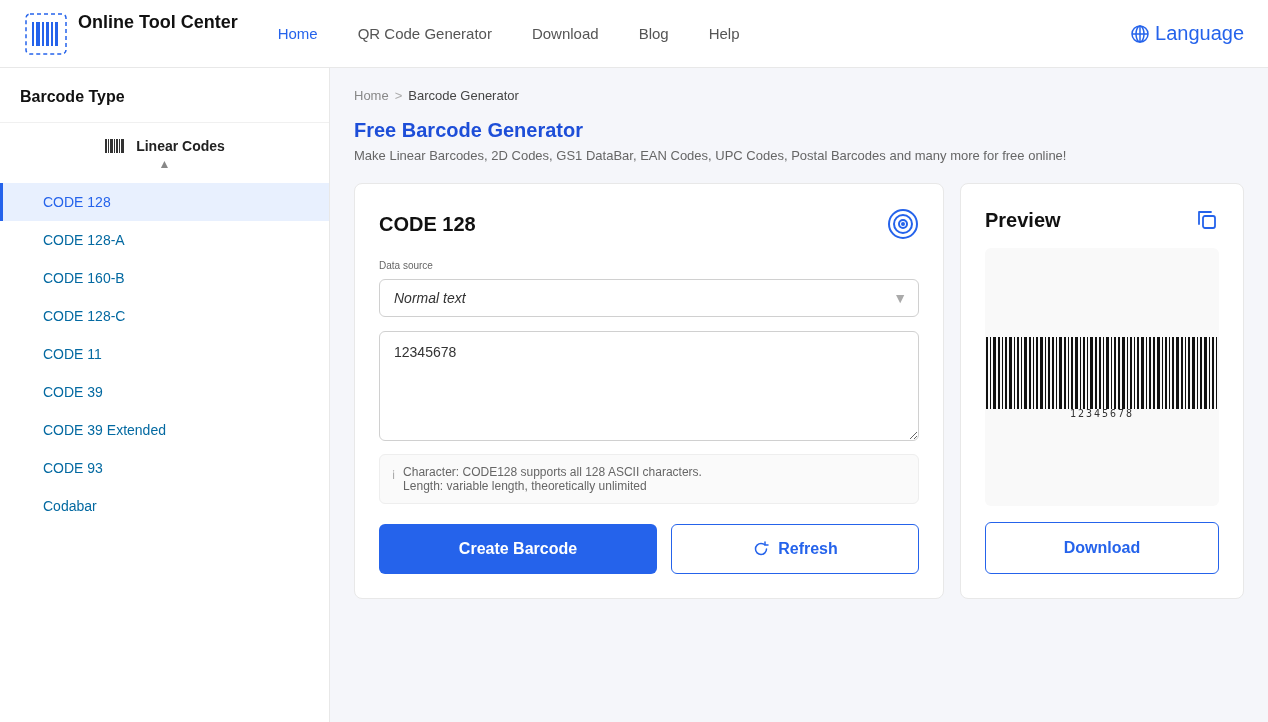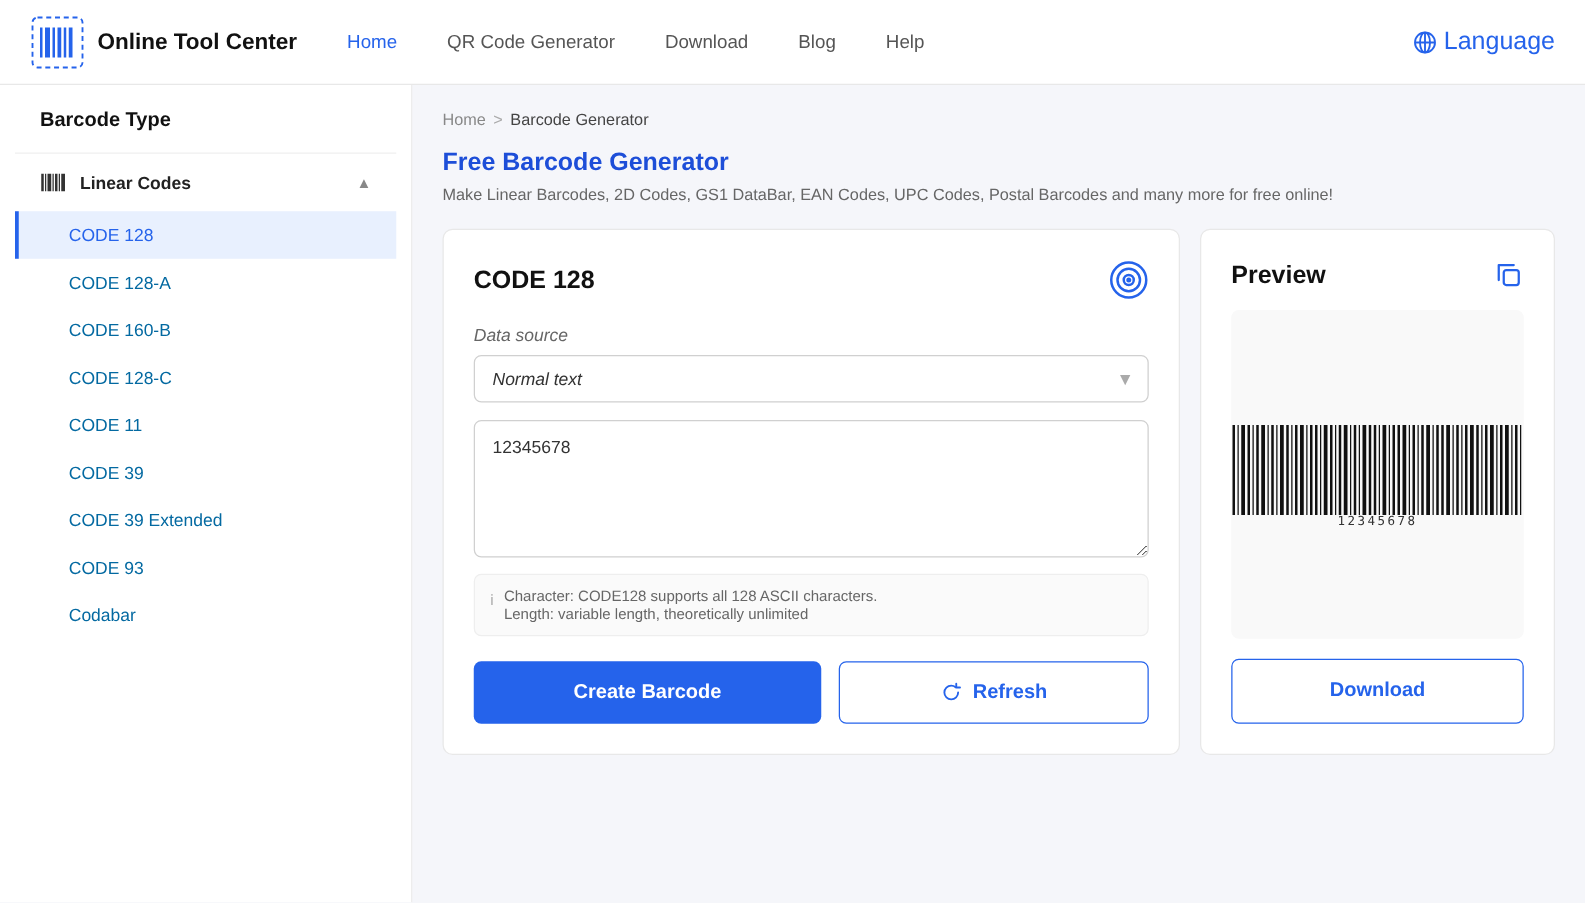--- a/index.html
+++ b/index.html
@@ -10,21 +10,20 @@
       background: #fff;
       border-bottom: 1px solid #e8e8e8;
       display: flex;
       align-items: center;
       padding: 0 24px;
       height: 68px;
       gap: 40px;
     }
     .logo-area {
       display: flex;
-      align-items: center;
       gap: 10px;
       text-decoration: none;
       color: #111;
       min-width: 200px;
     }
     .logo-icon {
       width: 44px;
       height: 44px;
     }
     .logo-text {
@@ -59,36 +58,37 @@
     .layout {
       display: flex;
       min-height: calc(100vh - 68px);
     }
 
     
     .sidebar {
       width: 330px;
       background: #fff;
       border-right: 1px solid #e8e8e8;
-      padding: 20px 12px;
+      padding: 20px 0;
       flex-shrink: 0;
     }
     .sidebar-title {
       font-size: 16px;
       font-weight: 700;
       padding: 0 20px 16px;
       color: #111;
     }
     .category-header {
       display: flex;
       align-items: center;
       justify-content: space-between;
       padding: 12px 20px;
       cursor: pointer;
       border-top: 1px solid #f0f0f0;
+      flex-direction: column;
     }
     .category-header-left {
       display: flex;
       align-items: center;
       gap: 10px;
       font-weight: 600;
       font-size: 14px;
     }
     .category-header .chevron {
       color: #888;
@@ -162,24 +162,23 @@
       font-size: 20px;
       font-weight: 700;
       color: #111;
     }
     .target-icon {
       width: 32px;
       height: 32px;
       cursor: pointer;
     }
     .form-label {
-      font-size: 14px;
+      font-size: 10px;
       color: #666;
       margin-bottom: 8px;
-      font-style: italic;
     }
     .select-wrap {
       position: relative;
       margin-bottom: 14px;
     }
     .select-wrap select {
       width: 100%;
       padding: 10px 52px 10px 14px;
       border: 1px solid #d0d0d0;
       border-radius: 6px;

